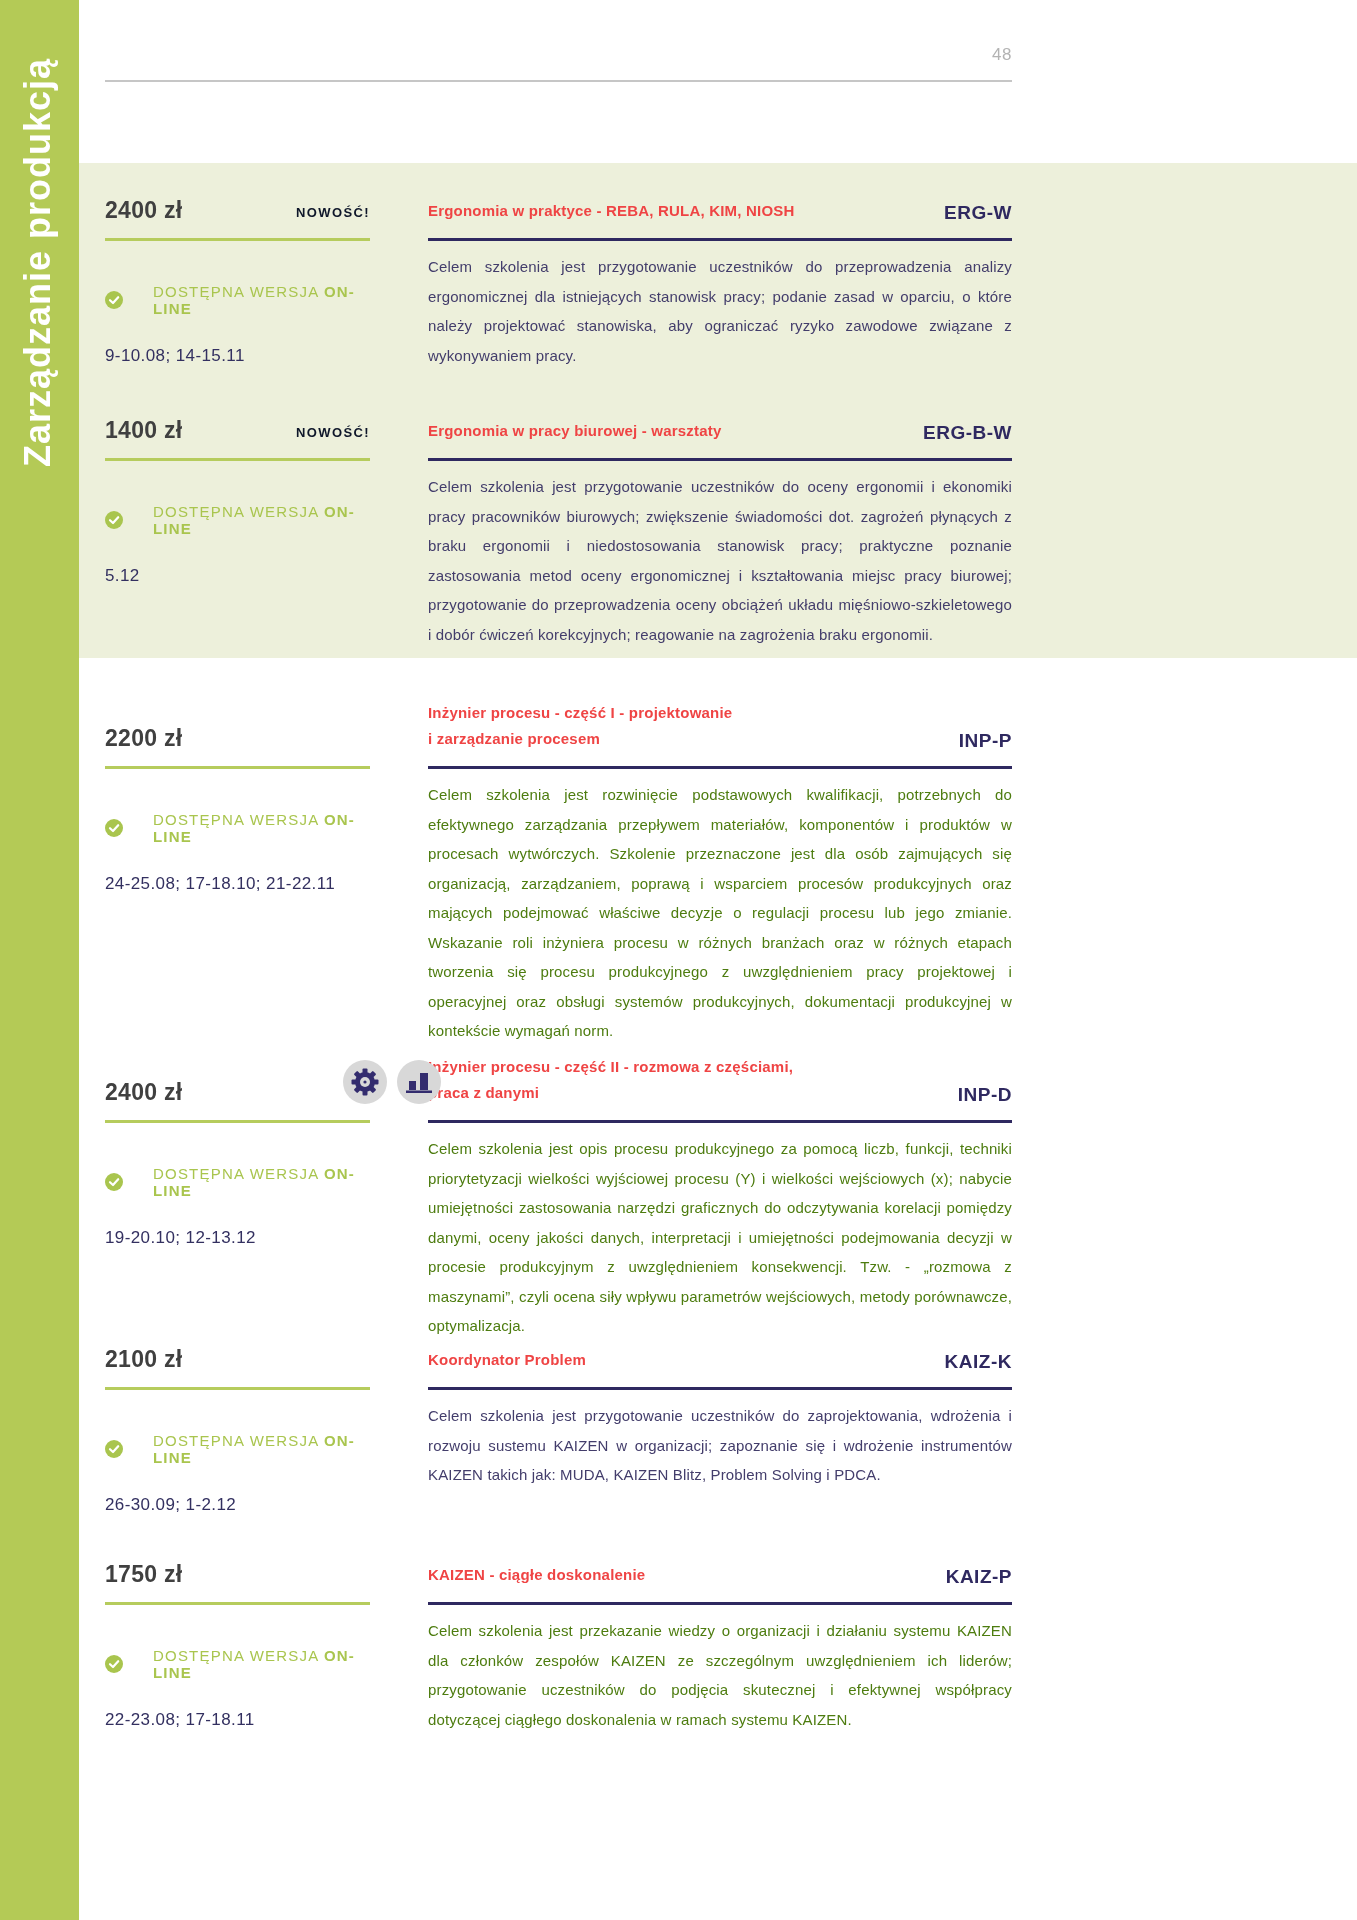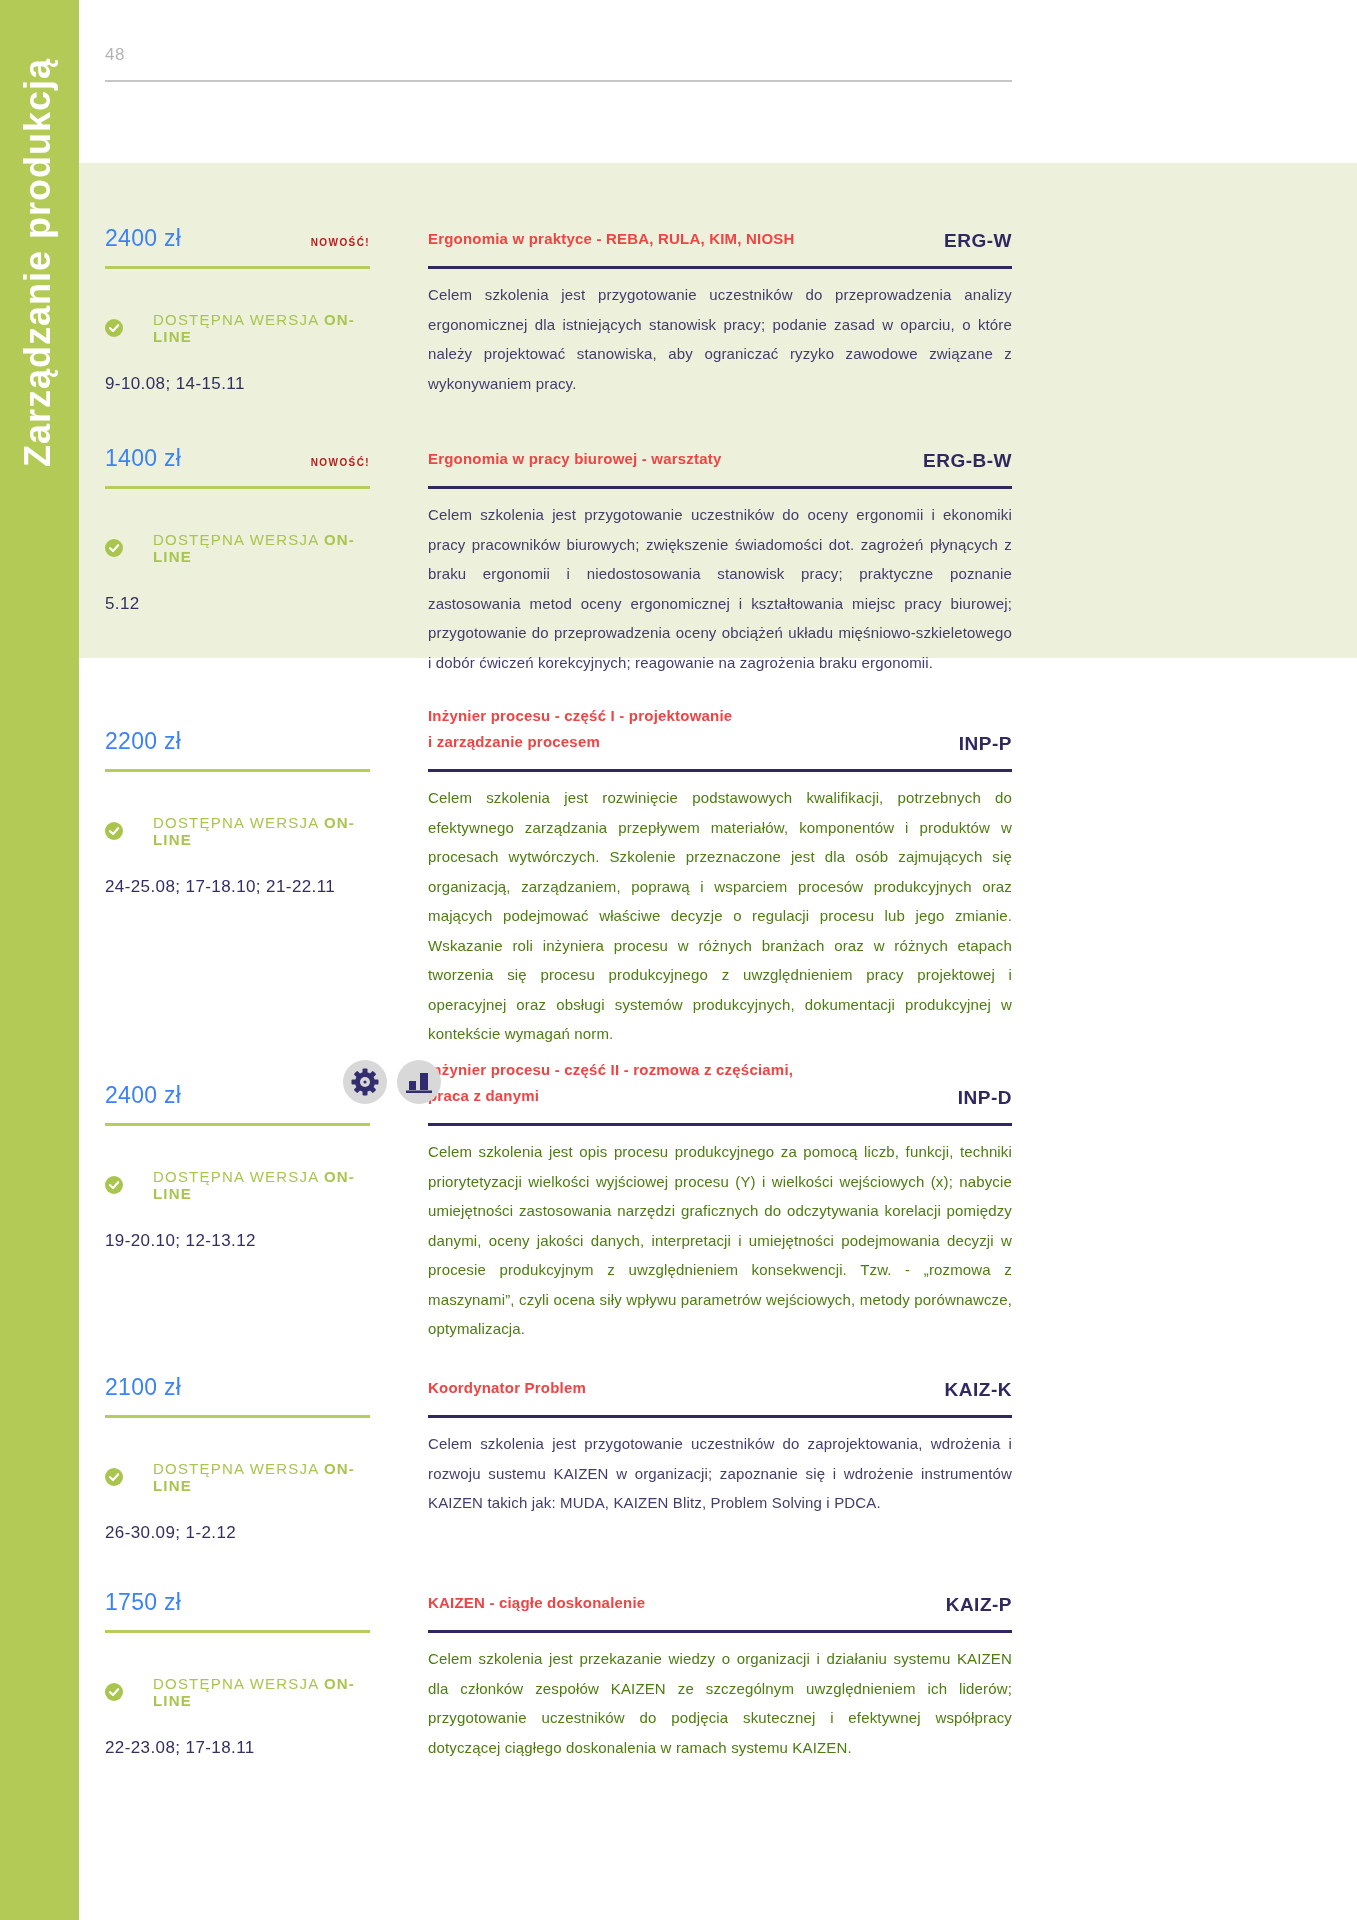--- a/index.html
+++ b/index.html
@@ -24,40 +24,40 @@
   }
 
   
   .pale-band {
     position:absolute; left:79px; top:163px; width:1278px; height:495px;
     background:#edf0db;
   }
 
   
   .page-header { position:absolute; left:105px; top:45px; width:907px; }
-  .page-number { font-size:17px; color:#b3b3b3; letter-spacing:0.5px; }
+  .page-number { font-size:17px; color:#b3b3b3; letter-spacing:0.5px;text-align:right; }
   .page-rule { margin-top:15px; height:1.5px; background:#c6c6c6; }
 
   
   .entry {
     position:absolute; left:105px; width:907px;
     display:grid; grid-template-columns:265px 584px; column-gap:58px;
   }
   .head-left  { grid-column:1; grid-row:1; align-self:end;
                 display:flex; justify-content:space-between; align-items:flex-end; }
   .head-right { grid-column:2; grid-row:1; align-self:end;
                 display:flex; justify-content:space-between; align-items:flex-end; }
   .rule-left  { grid-column:1; grid-row:2; margin-top:14px; height:2.5px; background:#b6cc5d; }
   .rule-right { grid-column:2; grid-row:2; margin-top:14px; height:3px;  background:#2f2960; }
   .body-left  { grid-column:1; grid-row:3; align-self:start; }
   .desc       { grid-column:2; grid-row:3; align-self:start; }
 
-  .price { font-size:23px; font-weight:400; color:#3b82f6; letter-spacing:0.3px;margin-top:28px; }
+  .price { font-size:23px; font-weight:700; color:#404040; letter-spacing:0.3px; }
   .badge {
-    font-size:10px; font-weight:700; color:#b91c1c;
+    font-size:13px; font-weight:700; color:#0f172a;
     letter-spacing:1.4px; padding-bottom:4px;
   }
   .course-title {
     font-size:15px; font-weight:700; color:#ef4444;
     line-height:26px; white-space:pre-line; letter-spacing:0.2px;
   }
   .course-code {
     font-size:19px; font-weight:700; color:#2f2960;
     letter-spacing:0.5px; padding-left:20px; white-space:nowrap;
   }

